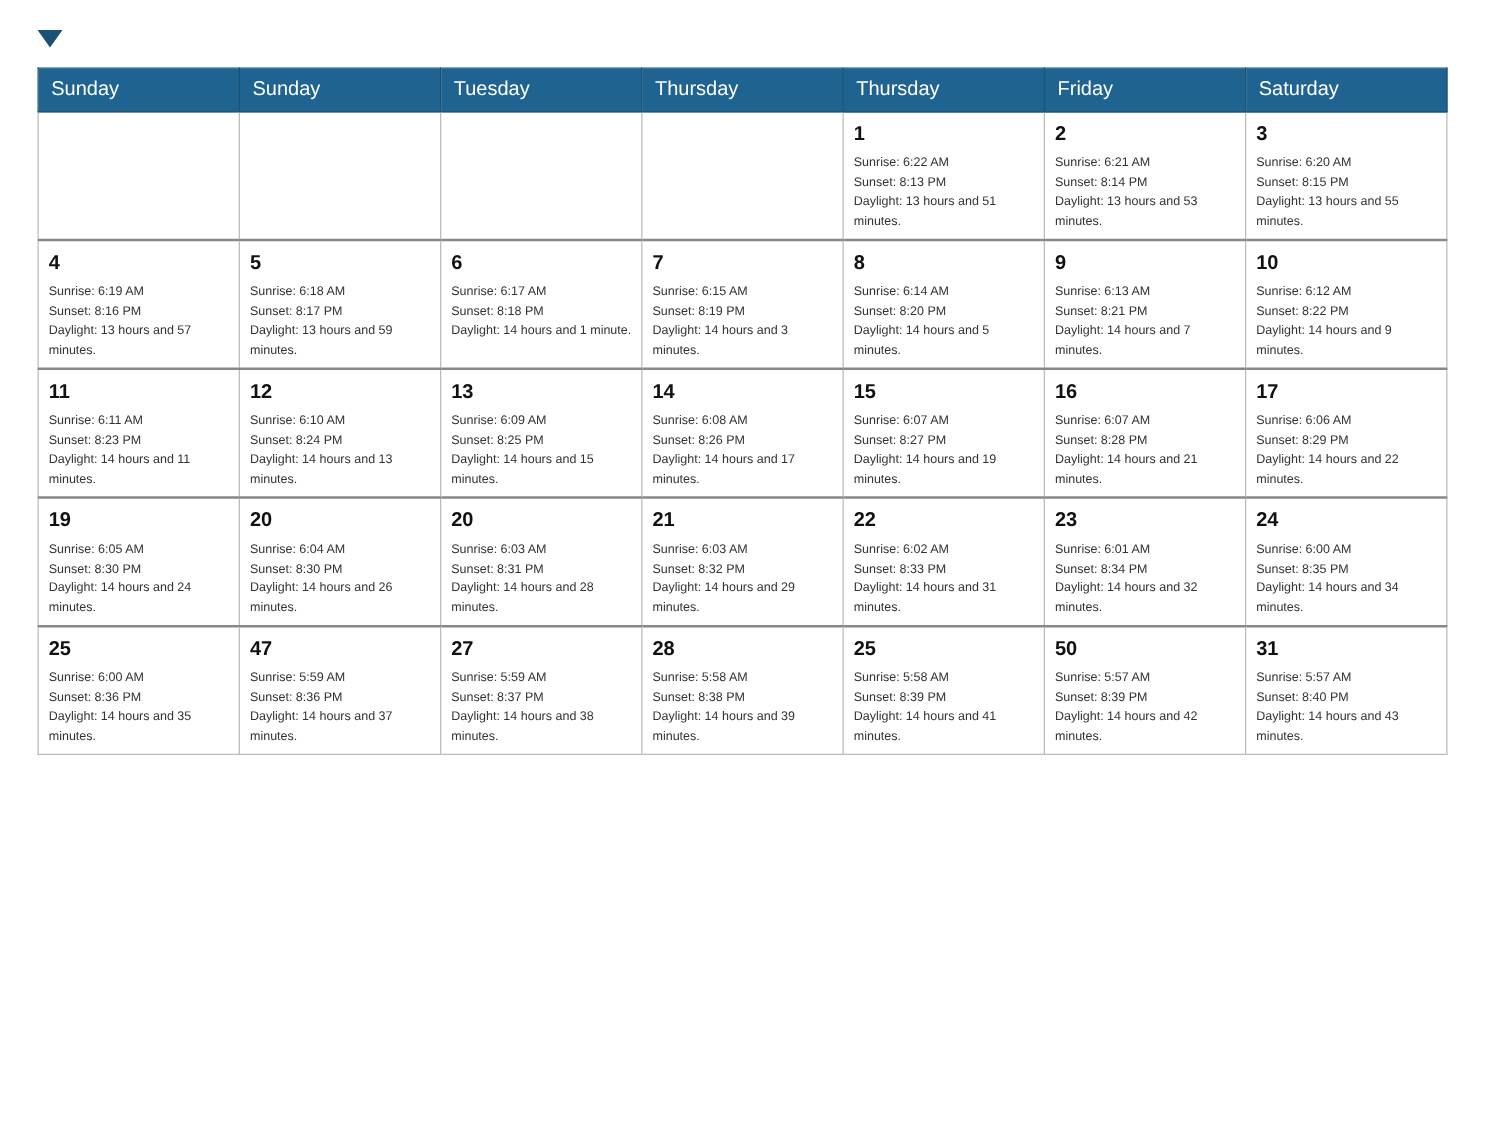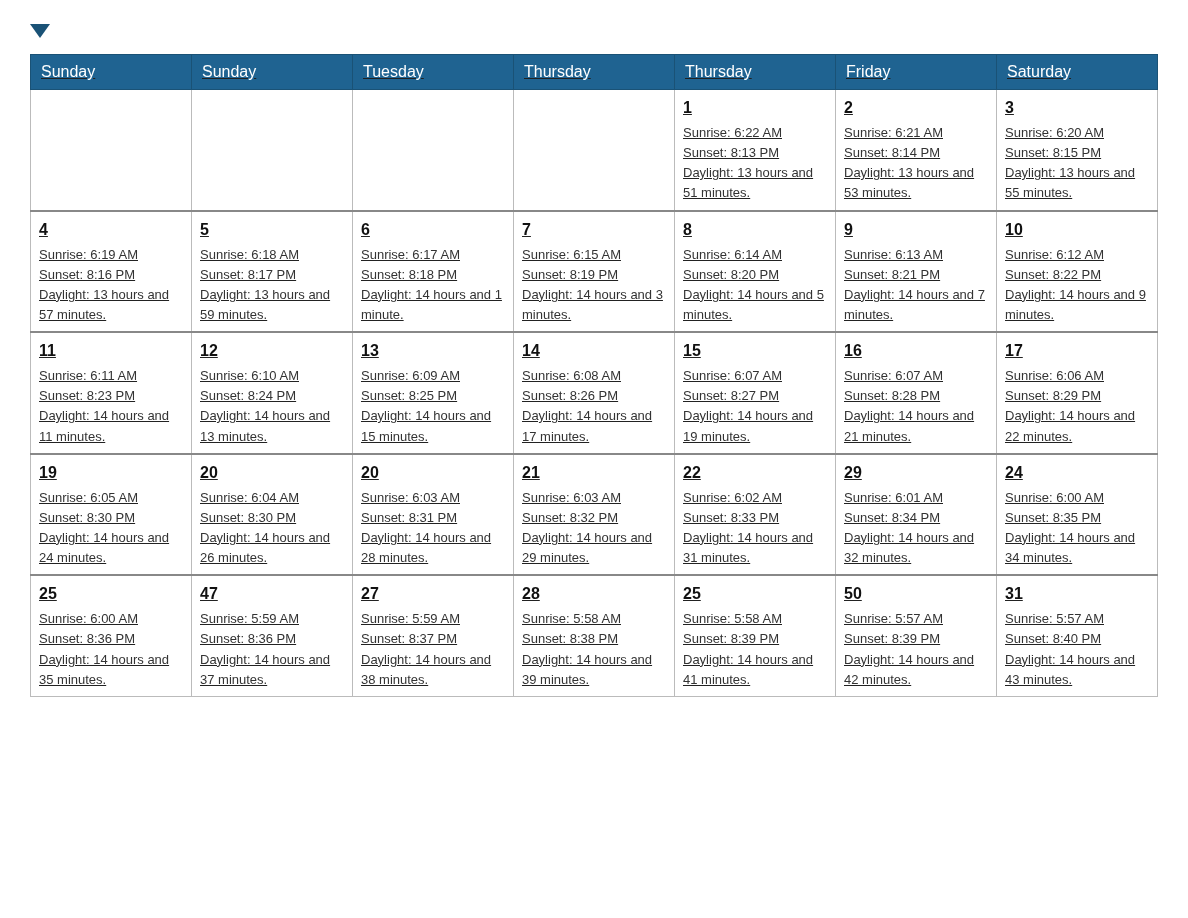--- a/index.html
+++ b/index.html
@@ -57,21 +57,20 @@
     }
     .calendar-subtitle {
       font-size: 20px;
       color: #333;
       margin-top: 4px;
     }
     .calendar-table {
       width: 100%;
       border-collapse: collapse;
       margin-top: 16px;
-      text-decoration: underline;
     }
     .calendar-table th {
       background-color: #1f6391;
       color: #fff;
       font-size: 16px;
       font-weight: normal;
       padding: 8px 10px;
       text-align: left;
       border: 1px solid #1a5276;
     }
@@ -86,21 +85,21 @@
       line-height: 1.5;
     }
     .day-number {
       font-size: 16px;
       font-weight: bold;
       color: #111;
       display: block;
       margin-bottom: 3px;
     }
     .day-info {
-      font-size: 13px;
+      font-size: 10px;
       color: #333;
       line-height: 1.55;
     }
     .empty-cell {
       background: #fff;
     }
     tr.week-row td {
       border-top: 2px solid #888;
     }
     tr:first-child.week-row td {
@@ -230,21 +229,21 @@
         </td>
         <td>
           <span class="day-number">21</span>
           <div class="day-info">Sunrise: 6:03 AM<br>Sunset: 8:32 PM<br>Daylight: 14 hours and 29 minutes.</div>
         </td>
         <td>
           <span class="day-number">22</span>
           <div class="day-info">Sunrise: 6:02 AM<br>Sunset: 8:33 PM<br>Daylight: 14 hours and 31 minutes.</div>
         </td>
         <td>
-          <span class="day-number">29</span>
+          <span class="day-number">23</span>
           <div class="day-info">Sunrise: 6:01 AM<br>Sunset: 8:34 PM<br>Daylight: 14 hours and 32 minutes.</div>
         </td>
         <td>
           <span class="day-number">24</span>
           <div class="day-info">Sunrise: 6:00 AM<br>Sunset: 8:35 PM<br>Daylight: 14 hours and 34 minutes.</div>
         </td>
       </tr>
       <tr class="week-row">
         <td>
           <span class="day-number">25</span>

